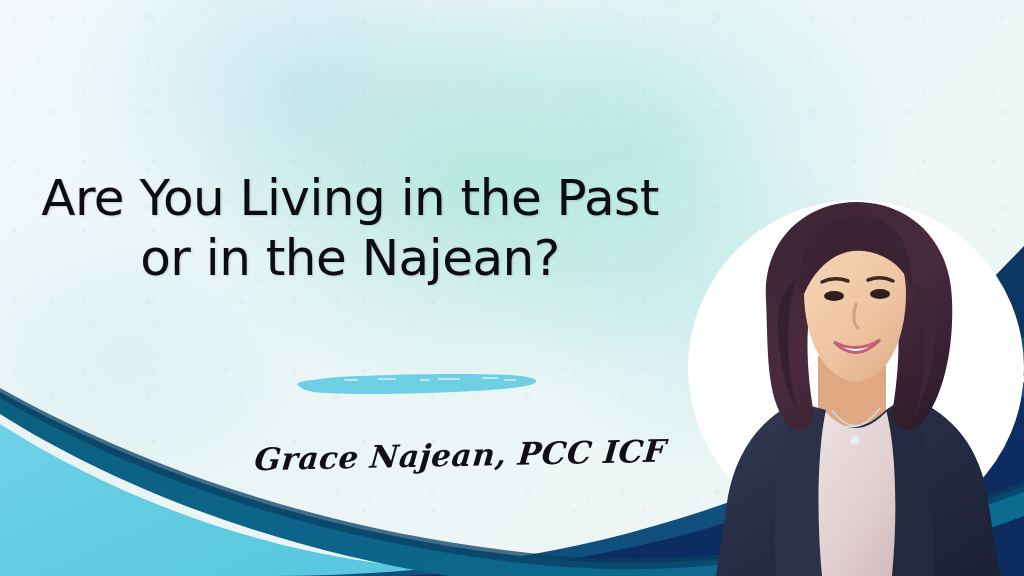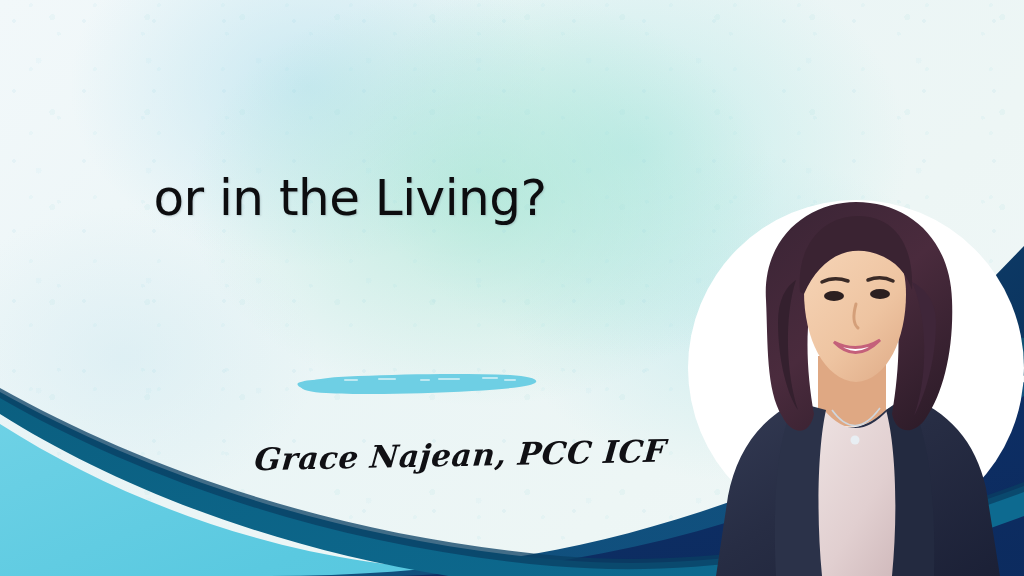--- a/index.html
+++ b/index.html
@@ -250,21 +250,22 @@
         <path d="M 136 148 Q 156 164 178 146 Q 157 156 136 148 Z" fill="#ffffff"></path>
         <path d="M 134 146 Q 156 168 180 144 Q 157 158 134 146 Z" fill="none" stroke="#c4607a" stroke-width="3" stroke-linecap="round"></path>
 
         <path d="M 132 214 Q 155 246 180 212" stroke="#cfd6dd" stroke-width="1.6" fill="none"></path>
         <circle cx="155" cy="244" r="4.5" fill="#e8eef3"></circle>
       </g>
     </svg>
   </div>
 
   <div class="title-block">
-    <div class="title-line">or in the Living?</div>
+    <div class="title-line">Are You Living in the Past</div>
+    <div class="title-line">or in the Najean?</div>
   </div>
 
   <div class="brush">
     <svg width="244" height="34" viewBox="0 0 244 34" xmlns="http://www.w3.org/2000/svg">
       <path d="M 6 17 C 14 11 34 9 62 8 C 110 6 168 5 214 7 C 232 8 242 11 240 14
                C 238 18 214 21 176 23 C 126 26 66 27 30 25 C 12 24 2 21 6 17 Z" fill="#6ecfe4"></path>
       <path d="M 2 15 C 8 12 20 11 32 12 C 20 15 12 18 10 21 C 4 20 0 17 2 15 Z" fill="#6ecfe4"></path>
       <g fill="#ffffff" opacity="0.55">
         <rect x="48" y="11" width="14" height="2" rx="1"></rect>
         <rect x="82" y="10" width="18" height="2" rx="1"></rect>

